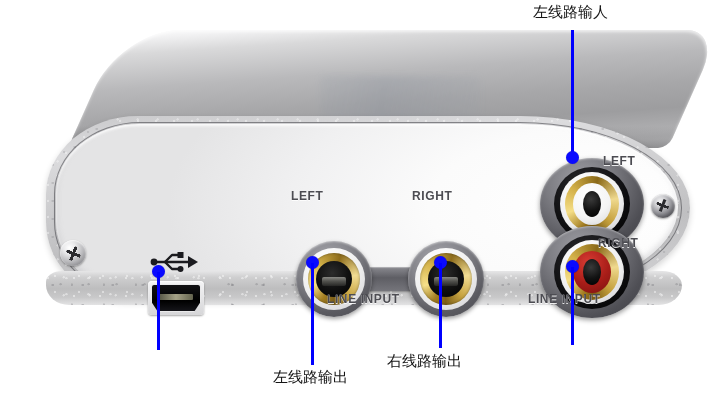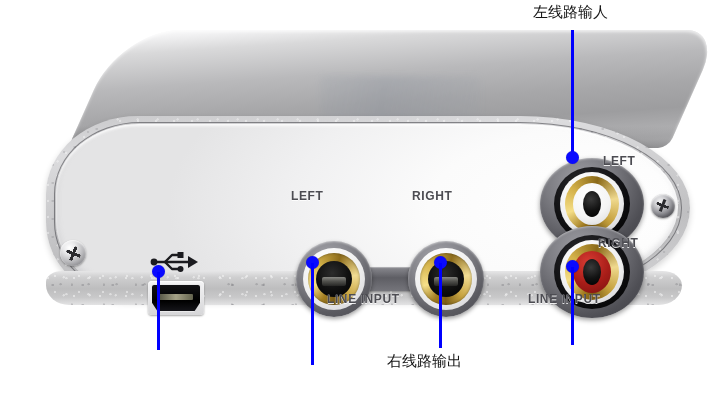--- a/index.html
+++ b/index.html
@@ -298,20 +298,21 @@
 
   <div class="callout-line" style="left:571px;top:30px;height:128px;"></div>
   <div class="callout-dot" style="left:566px;top:151px;"></div>
   <div class="callout-text" style="left:533px;top:3px;text-align:right;">左线路输人</div>
 
   <div class="callout-dot" style="left:152px;top:265px;"></div>
   <div class="callout-line" style="left:157px;top:272px;height:78px;"></div>
 
   <div class="callout-dot" style="left:306px;top:256px;"></div>
   <div class="callout-line" style="left:311px;top:263px;height:102px;"></div>
+  <div class="callout-text" style="left:273px;top:368px;">左线路输出</div>
 
   <div class="callout-dot" style="left:434px;top:256px;"></div>
   <div class="callout-line" style="left:439px;top:263px;height:85px;"></div>
   <div class="callout-text" style="left:387px;top:352px;">右线路输出</div>
 
   <div class="callout-dot" style="left:566px;top:260px;"></div>
   <div class="callout-line" style="left:571px;top:267px;height:78px;"></div>
 
 </div>
 

